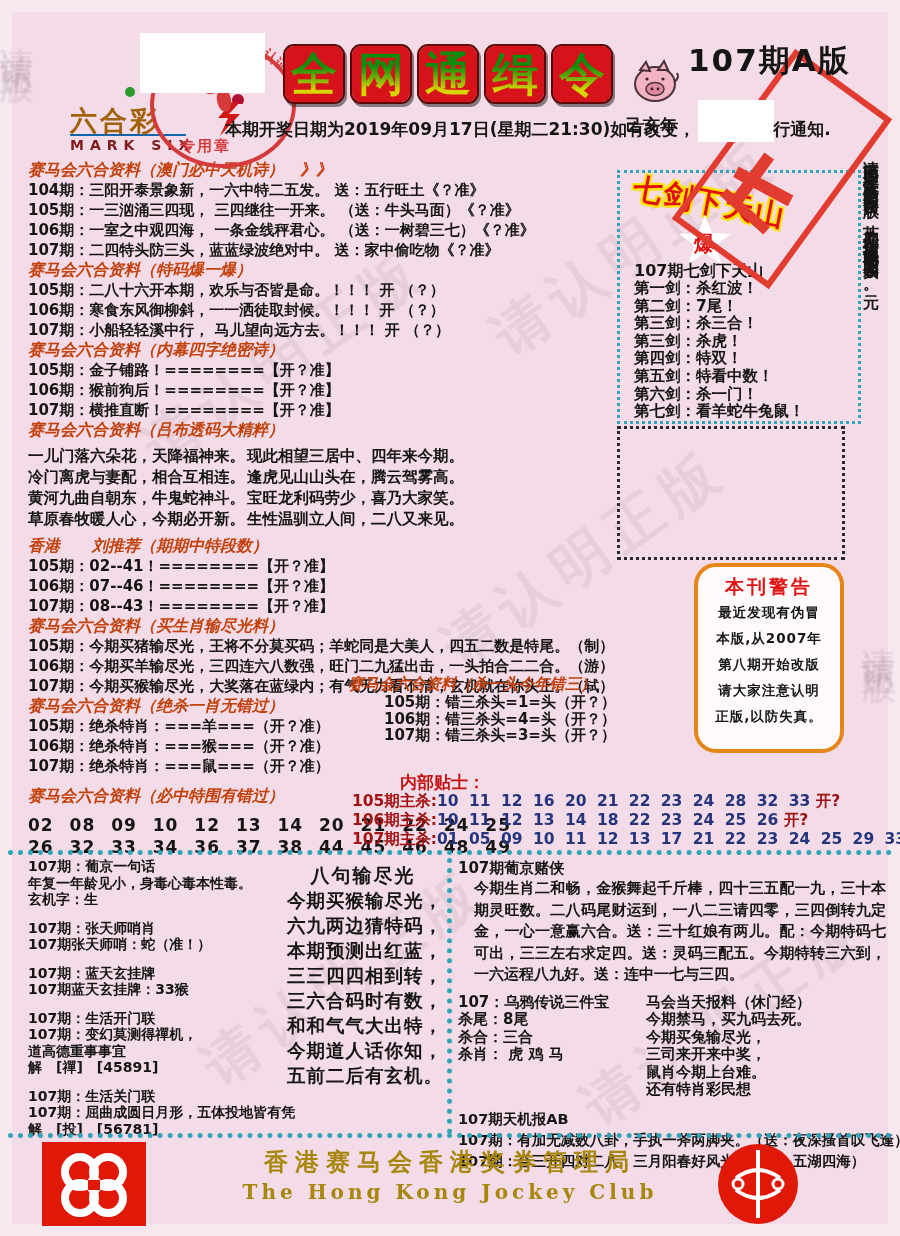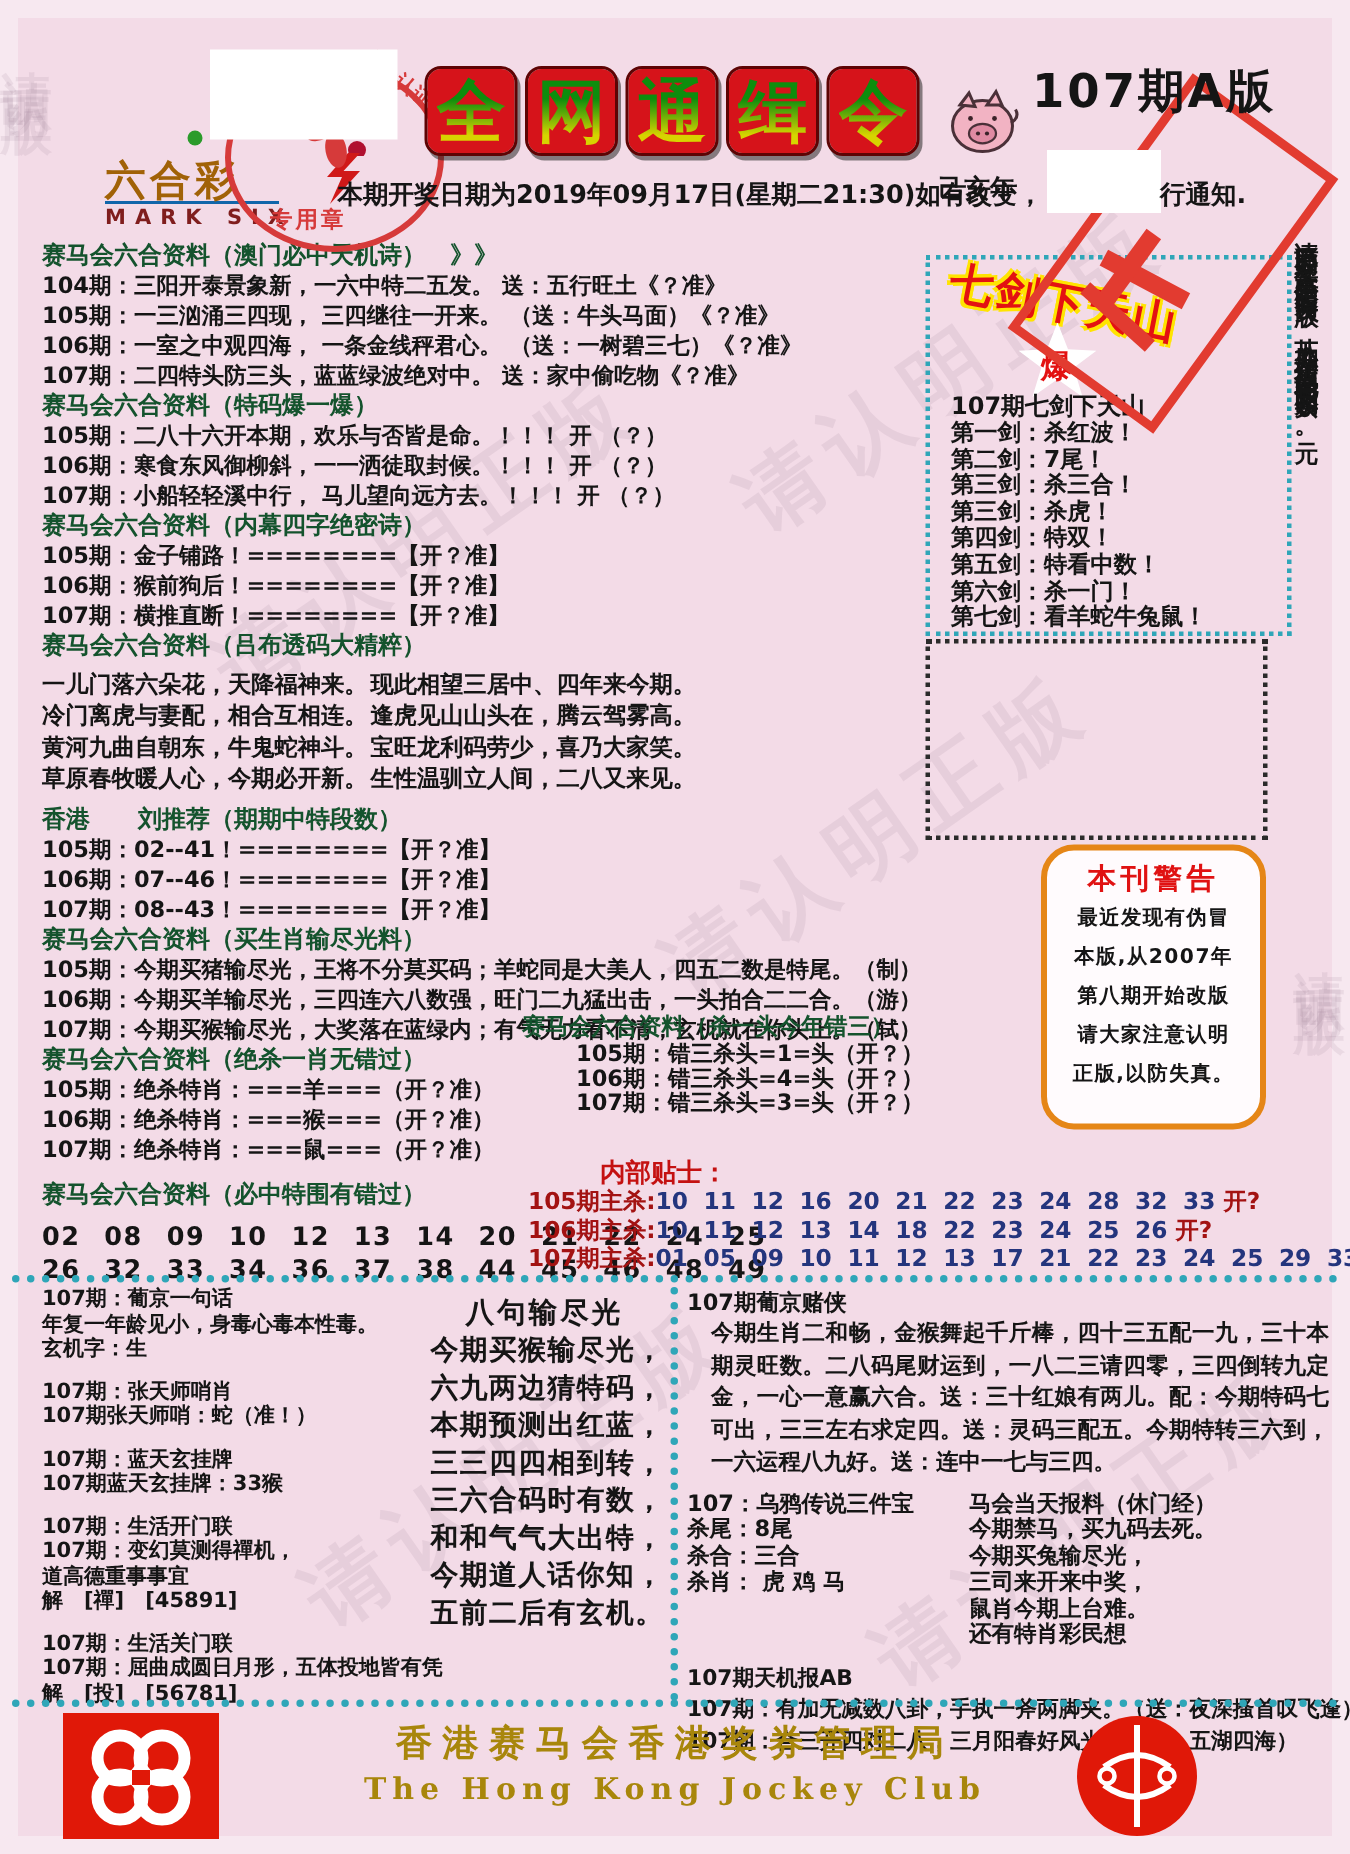--- a/index.html
+++ b/index.html
@@ -28,21 +28,21 @@
   .issue{position:absolute;left:688px;top:40px;font-size:31px;letter-spacing:2px;z-index:4;}
   .pig{position:absolute;left:628px;top:56px;z-index:1;}
   .yearlabel{position:absolute;left:626px;top:114px;font-size:17px;z-index:4;}
   .dateline{position:absolute;left:225px;top:118px;font-size:17px;z-index:5;white-space:nowrap;}
   .dateline .gap{display:inline-block;width:78px;}
   .corner-stamp{position:absolute;left:722px;top:64px;width:108px;height:198px;border:6px solid #e23b30;
       transform:rotate(36deg);z-index:2;}
   .corner-stamp .mark{position:absolute;background:#e23b30;}
   
   .leftcol{position:absolute;left:28px;top:160px;width:592px;}
-  .sec-title{color:#14532d;font-size:16px;line-height:20px;white-space:nowrap;}
+  .sec-title{color:#c2410c;font-size:16px;line-height:20px;white-space:nowrap;font-style:italic;}
   .tline{font-size:15px;line-height:20px;white-space:nowrap;}
   .poem{display:flex;gap:2px;margin:6px 0;text-align:center;}
   .poem div{font-size:15.5px;line-height:21px;white-space:nowrap;}
   .numrow{font-size:17px;line-height:22px;word-spacing:9px;letter-spacing:1px;}
   .overlay-box{position:absolute;}
   .kline{font-size:15px;line-height:16.5px;white-space:nowrap;margin-left:36px;}
   .insider-title{color:#c41111;font-size:17px;margin-left:48px;line-height:20px;}
   .iline{font-size:15.5px;line-height:19px;white-space:nowrap;}
   .iline .lab{color:#a31212;}
   .iline .nums{color:#24357d;word-spacing:5px;}

